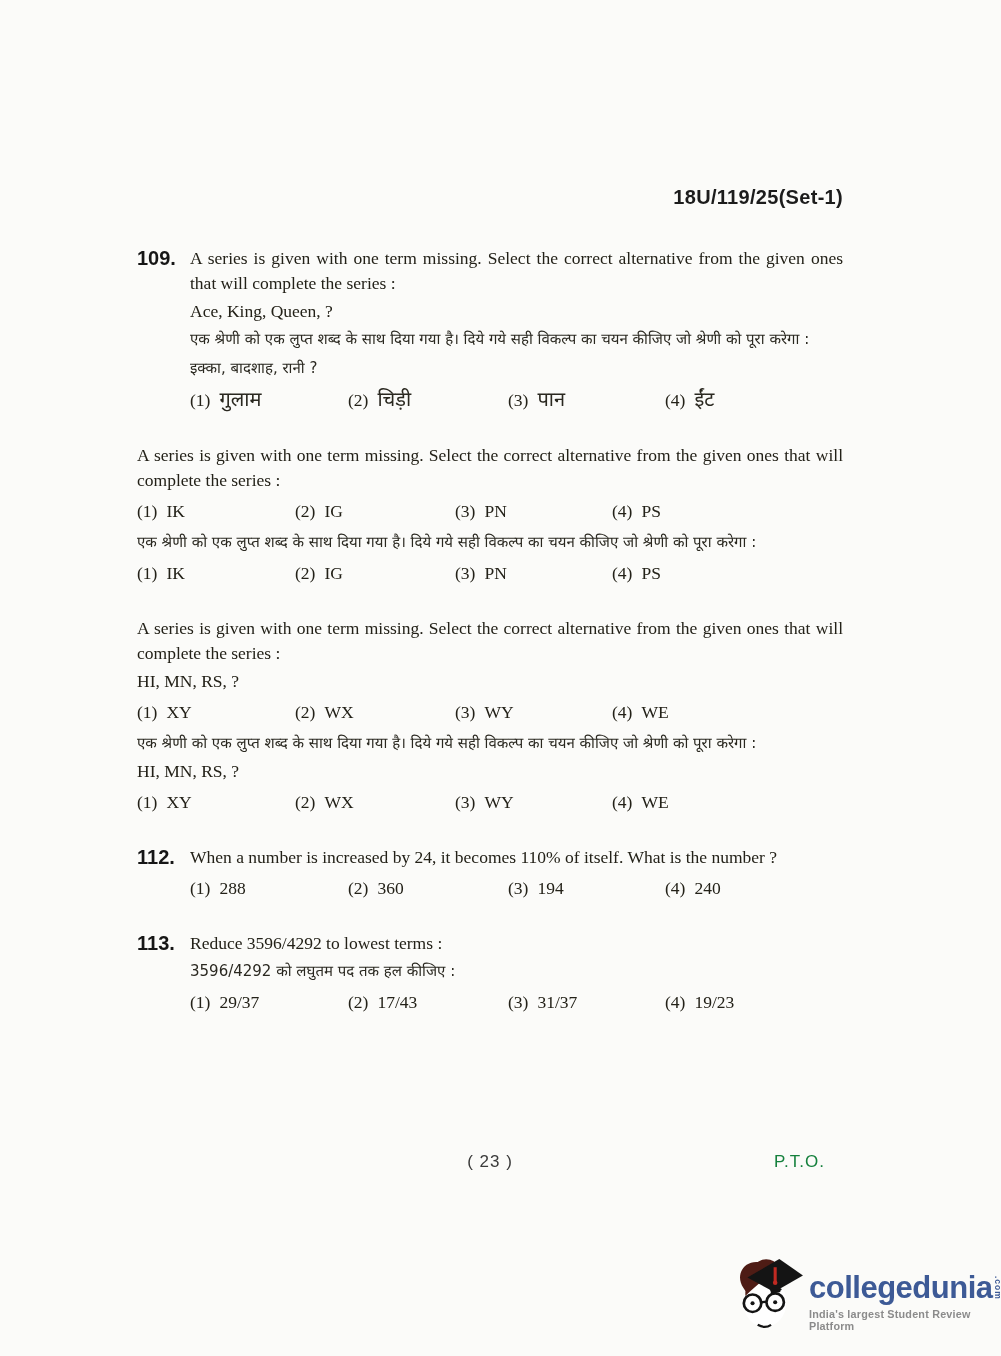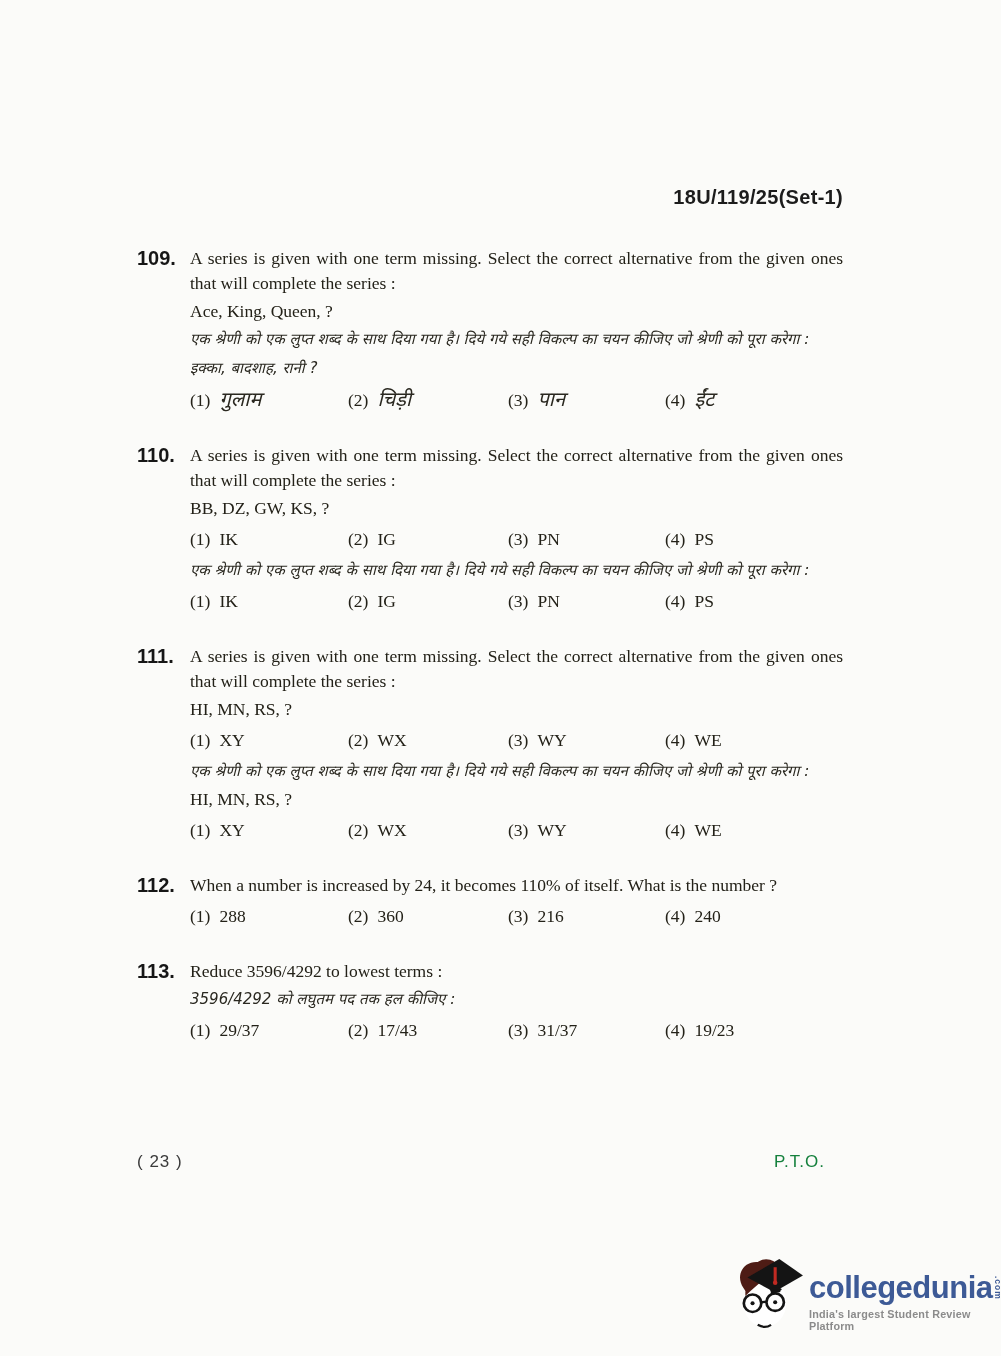--- a/index.html
+++ b/index.html
@@ -39,32 +39,32 @@
   .opts {
     display:grid;
     grid-template-columns:158px 160px 157px auto;
     line-height:25px;
     margin-top:6px; margin-bottom:5px;
   }
   .opt { white-space:nowrap; }
   .opt .n { margin-right:9px; }
   .hi, .hi-para {
     font-family:"DejaVu Sans", sans-serif;
-    font-size:15px; color:#2a2820;font-style:italic;
+    font-size:15px; color:#2a2820;
   }
   .hi-para { text-align:justify; line-height:26px; margin-top:2px; }
   .series.hi { line-height:26px; }
   .opt .v.hi { font-size:20px; }
   
   .footer {
     position:absolute; left:137px; top:1152px; width:706px;
     font-family:"Liberation Sans", sans-serif;
     font-size:17px; color:#3a3a3a;
   }
-  .pageno { text-align:left; letter-spacing:1px; }
+  .pageno { text-align:center; letter-spacing:1px; }
   .pto { position:absolute; right:18px; top:0; letter-spacing:1px; color:#15803d; }
   
   .logo {
     position:absolute; left:733px; top:1240px; width:258px; height:110px;
     display:flex; align-items:center;
   }
   .mascot { width:72px; height:86px; flex:0 0 72px; }
   .brand-block { margin-left:4px; margin-top:14px; }
   .brand-row { display:flex; align-items:flex-start; }
   .brand-name {
@@ -102,42 +102,39 @@
         <div class="opts">
           <span class="opt"><span class="n">(1)</span><span class="v hi">गुलाम</span></span>
           <span class="opt"><span class="n">(2)</span><span class="v hi">चिड़ी</span></span>
           <span class="opt"><span class="n">(3)</span><span class="v hi">पान</span></span>
           <span class="opt"><span class="n">(4)</span><span class="v hi">ईंट</span></span>
         </div>
       </div>
     </div>
 
     <div class="q">
-      <div class="qnum">110.</div>
       <div class="qbody">
         <div class="en-para">A series is given with one term missing. Select the correct alternative from the given ones that will complete the series :</div>
-        <div class="series">BB, DZ, GW, KS, ?</div>
         <div class="opts">
           <span class="opt"><span class="n">(1)</span><span class="v">IK</span></span>
           <span class="opt"><span class="n">(2)</span><span class="v">IG</span></span>
           <span class="opt"><span class="n">(3)</span><span class="v">PN</span></span>
           <span class="opt"><span class="n">(4)</span><span class="v">PS</span></span>
         </div>
         <div class="hi-para">एक श्रेणी को एक लुप्त शब्द के साथ दिया गया है। दिये गये सही विकल्प का चयन कीजिए जो श्रेणी को पूरा करेगा :</div>
         <div class="opts">
           <span class="opt"><span class="n">(1)</span><span class="v">IK</span></span>
           <span class="opt"><span class="n">(2)</span><span class="v">IG</span></span>
           <span class="opt"><span class="n">(3)</span><span class="v">PN</span></span>
           <span class="opt"><span class="n">(4)</span><span class="v">PS</span></span>
         </div>
       </div>
     </div>
 
     <div class="q">
-      <div class="qnum">111.</div>
       <div class="qbody">
         <div class="en-para">A series is given with one term missing. Select the correct alternative from the given ones that will complete the series :</div>
         <div class="series">HI, MN, RS, ?</div>
         <div class="opts">
           <span class="opt"><span class="n">(1)</span><span class="v">XY</span></span>
           <span class="opt"><span class="n">(2)</span><span class="v">WX</span></span>
           <span class="opt"><span class="n">(3)</span><span class="v">WY</span></span>
           <span class="opt"><span class="n">(4)</span><span class="v">WE</span></span>
         </div>
         <div class="hi-para">एक श्रेणी को एक लुप्त शब्द के साथ दिया गया है। दिये गये सही विकल्प का चयन कीजिए जो श्रेणी को पूरा करेगा :</div>
@@ -151,21 +148,21 @@
       </div>
     </div>
 
     <div class="q">
       <div class="qnum">112.</div>
       <div class="qbody">
         <div class="en-para">When a number is increased by 24, it becomes 110% of itself. What is the number ?</div>
         <div class="opts">
           <span class="opt"><span class="n">(1)</span><span class="v">288</span></span>
           <span class="opt"><span class="n">(2)</span><span class="v">360</span></span>
-          <span class="opt"><span class="n">(3)</span><span class="v">216</span></span>
+          <span class="opt"><span class="n">(3)</span><span class="v">194</span></span>
           <span class="opt"><span class="n">(4)</span><span class="v">240</span></span>
         </div>
       </div>
     </div>
 
     <div class="q">
       <div class="qnum">113.</div>
       <div class="qbody">
         <div class="en-para">Reduce 3596/4292 to lowest terms :</div>
         <div class="hi-para">3596/4292 को लघुतम पद तक हल कीजिए :</div>

